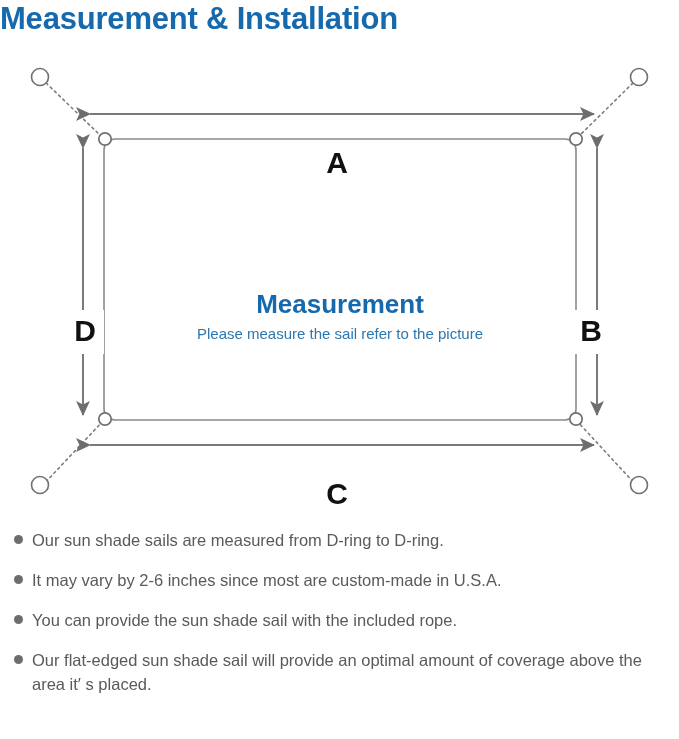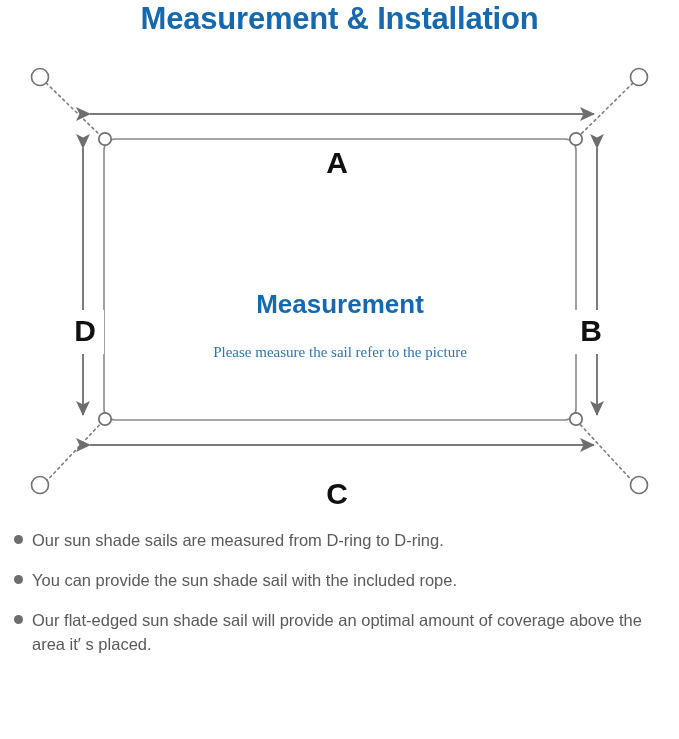--- a/index.html
+++ b/index.html
@@ -21,21 +21,21 @@
     height: 739px;
     background: #ffffff;
   }
 
   
   .title {
     position: absolute;
     left: 0;
     top: 0;
     width: 679px;
-    text-align: center;
+    text-align: left;
     font-size: 31px;
     font-weight: bold;
     color: #1669ad;
     letter-spacing: -0.2px;
     line-height: 38px;
     white-space: nowrap;
   }
 
   
   .diagram {
@@ -75,27 +75,26 @@
   }
   .center-title {
     font-size: 26px;
     font-weight: bold;
     color: #1669ad;
     line-height: 32px;
     white-space: nowrap;
     text-align: center;
   }
   .center-sub {
-    margin-top: 22px;
+    margin-top: 4px;
     font-size: 15px;
     font-weight: normal;
     color: #2b77b0;
     line-height: 20px;
     white-space: nowrap;
-    font-family: Liberation Serif, serif;
   }
 
   
   .notes {
     position: absolute;
     left: 10px;
     top: 528px;
     width: 669px;
   }
   .note-item {
@@ -183,20 +182,24 @@
     </div>
   </div>
 
   <div class="notes">
     <div class="note-item">
       <span class="note-bullet"></span>
       <span class="note-text">Our sun shade sails are measured from D-ring to D-ring.</span>
     </div>
     <div class="note-item">
       <span class="note-bullet"></span>
+      <span class="note-text">It may vary by 2-6 inches since most are custom-made in U.S.A.</span>
+    </div>
+    <div class="note-item">
+      <span class="note-bullet"></span>
       <span class="note-text">You can provide the sun shade sail with the included rope.</span>
     </div>
     <div class="note-item">
       <span class="note-bullet"></span>
       <span class="note-text">Our flat-edged sun shade sail will provide an optimal amount of coverage above the area it′ s placed.</span>
     </div>
   </div>
 
 </div>
 

